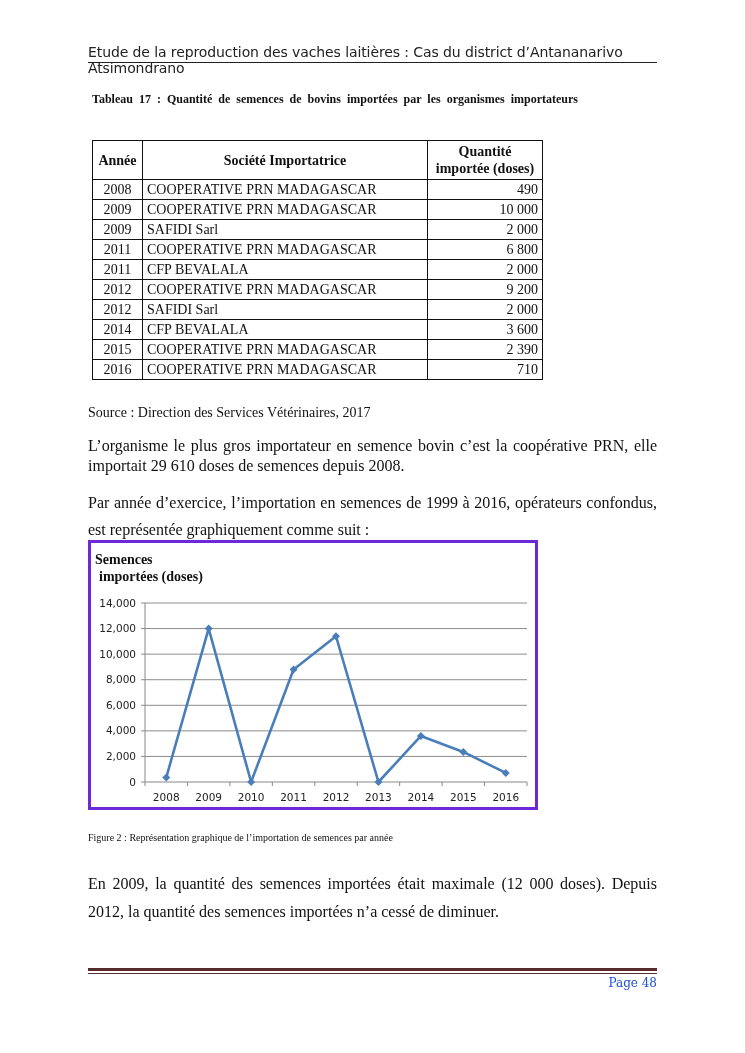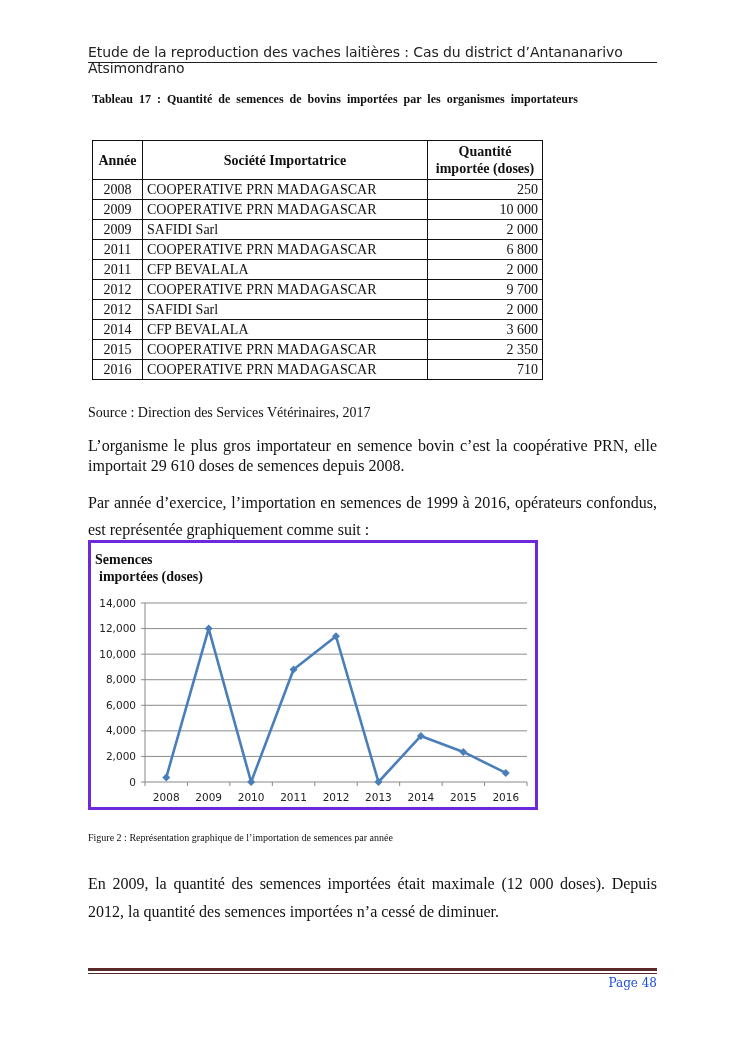--- a/index.html
+++ b/index.html
@@ -43,21 +43,21 @@
     <tr>
       <th class="c-year">Année</th>
       <th class="c-soc">Société Importatrice</th>
       <th class="c-qty">Quantité importée (doses)</th>
     </tr>
   </thead>
   <tbody id="tbody">
       <tr>
         <td class="year">2008</td>
         <td>COOPERATIVE PRN MADAGASCAR</td>
-        <td class="qty">250</td>
+        <td class="qty">490</td>
       </tr>
       <tr>
         <td class="year">2009</td>
         <td>COOPERATIVE PRN MADAGASCAR</td>
         <td class="qty">10 000</td>
       </tr>
       <tr>
         <td class="year">2009</td>
         <td>SAFIDI Sarl</td>
         <td class="qty">2 000</td>
@@ -68,36 +68,36 @@
         <td class="qty">6 800</td>
       </tr>
       <tr>
         <td class="year">2011</td>
         <td>CFP BEVALALA</td>
         <td class="qty">2 000</td>
       </tr>
       <tr>
         <td class="year">2012</td>
         <td>COOPERATIVE PRN MADAGASCAR</td>
-        <td class="qty">9 700</td>
+        <td class="qty">9 200</td>
       </tr>
       <tr>
         <td class="year">2012</td>
         <td>SAFIDI Sarl</td>
         <td class="qty">2 000</td>
       </tr>
       <tr>
         <td class="year">2014</td>
         <td>CFP BEVALALA</td>
         <td class="qty">3 600</td>
       </tr>
       <tr>
         <td class="year">2015</td>
         <td>COOPERATIVE PRN MADAGASCAR</td>
-        <td class="qty">2 350</td>
+        <td class="qty">2 390</td>
       </tr>
       <tr>
         <td class="year">2016</td>
         <td>COOPERATIVE PRN MADAGASCAR</td>
         <td class="qty">710</td>
       </tr>
     </tbody>
 </table>
 
 <div class="source">Source : Direction des Services Vétérinaires, 2017</div>

